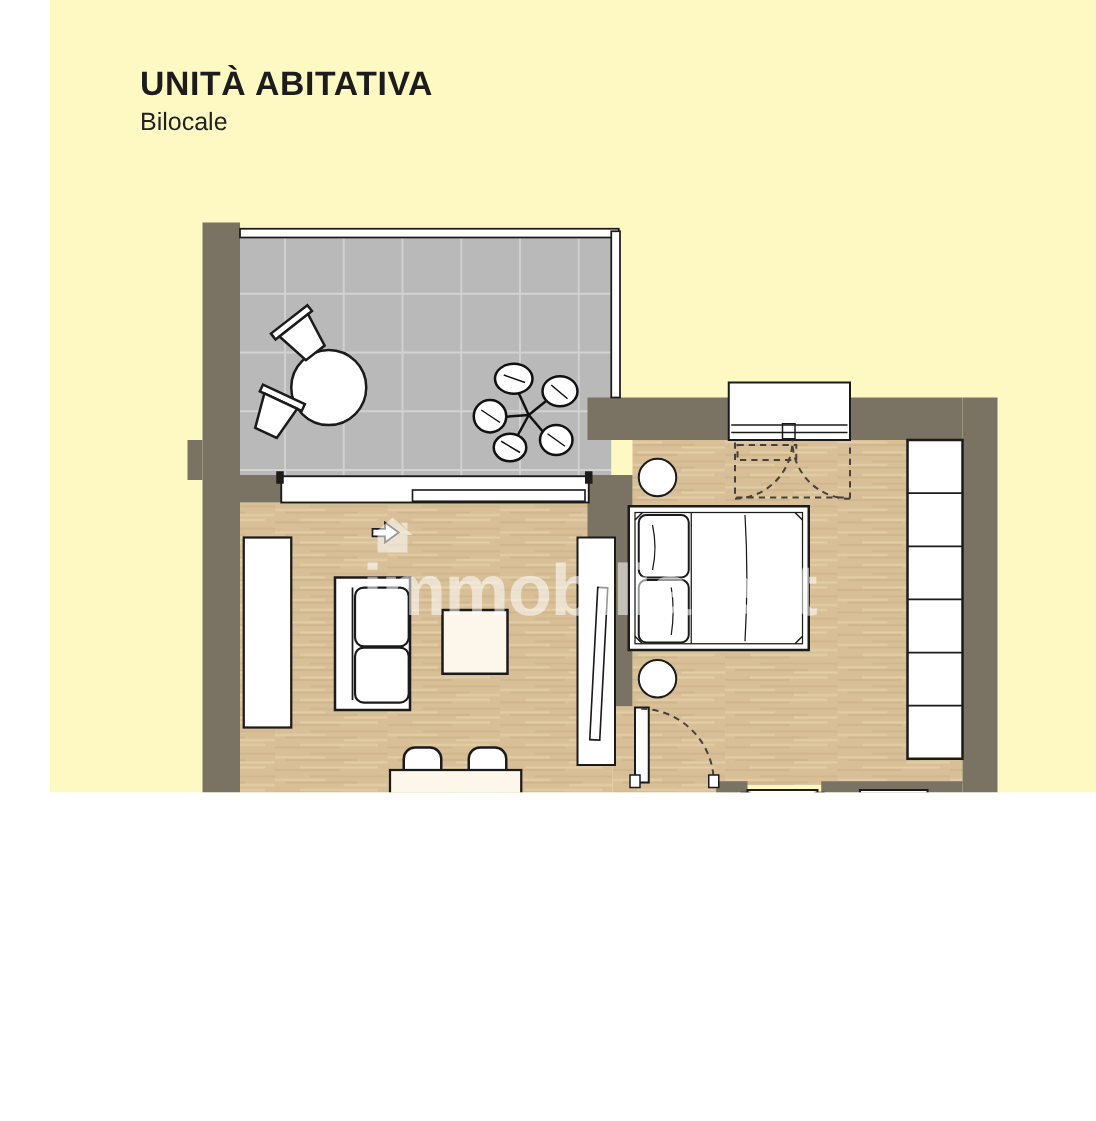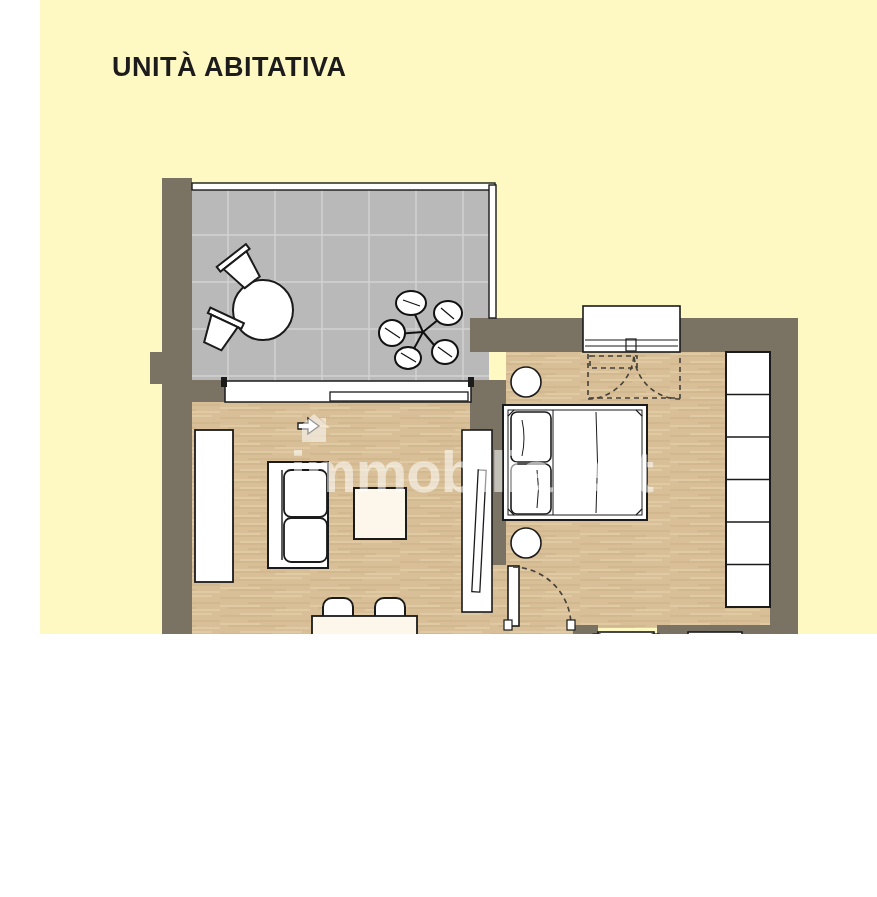--- a/index.html
+++ b/index.html
@@ -15,20 +15,21 @@
   .thin{stroke:#1b1b1b;fill:none;}
   #wm{font-weight:bold;font-size:58px;letter-spacing:-1px;fill:rgba(255,255,255,0.55);}
 </style>
 </head>
 <body>
 
 <div id="page">
 
   <div id="header">
     <div id="title">UNITÀ ABITATIVA</div>
+    <div id="subtitle">Bilocale</div>
   </div>
 
   <svg width="877" height="897" viewBox="0 0 877 897">
     <defs>
       <pattern id="wood" width="90" height="18" patternUnits="userSpaceOnUse">
         <rect width="90" height="18" fill="#d8bf97"></rect>
         <path d="M0 4 H52 M28 9 H90 M8 14 H66" stroke="#c9ae82" stroke-width="1.6" opacity="0.55"></path>
         <path d="M20 2 H82 M0 12 H40 M55 16 H90" stroke="#e7d4ae" stroke-width="1.6" opacity="0.7"></path>
       </pattern>
       <pattern id="btile" width="47" height="47" patternUnits="userSpaceOnUse">

